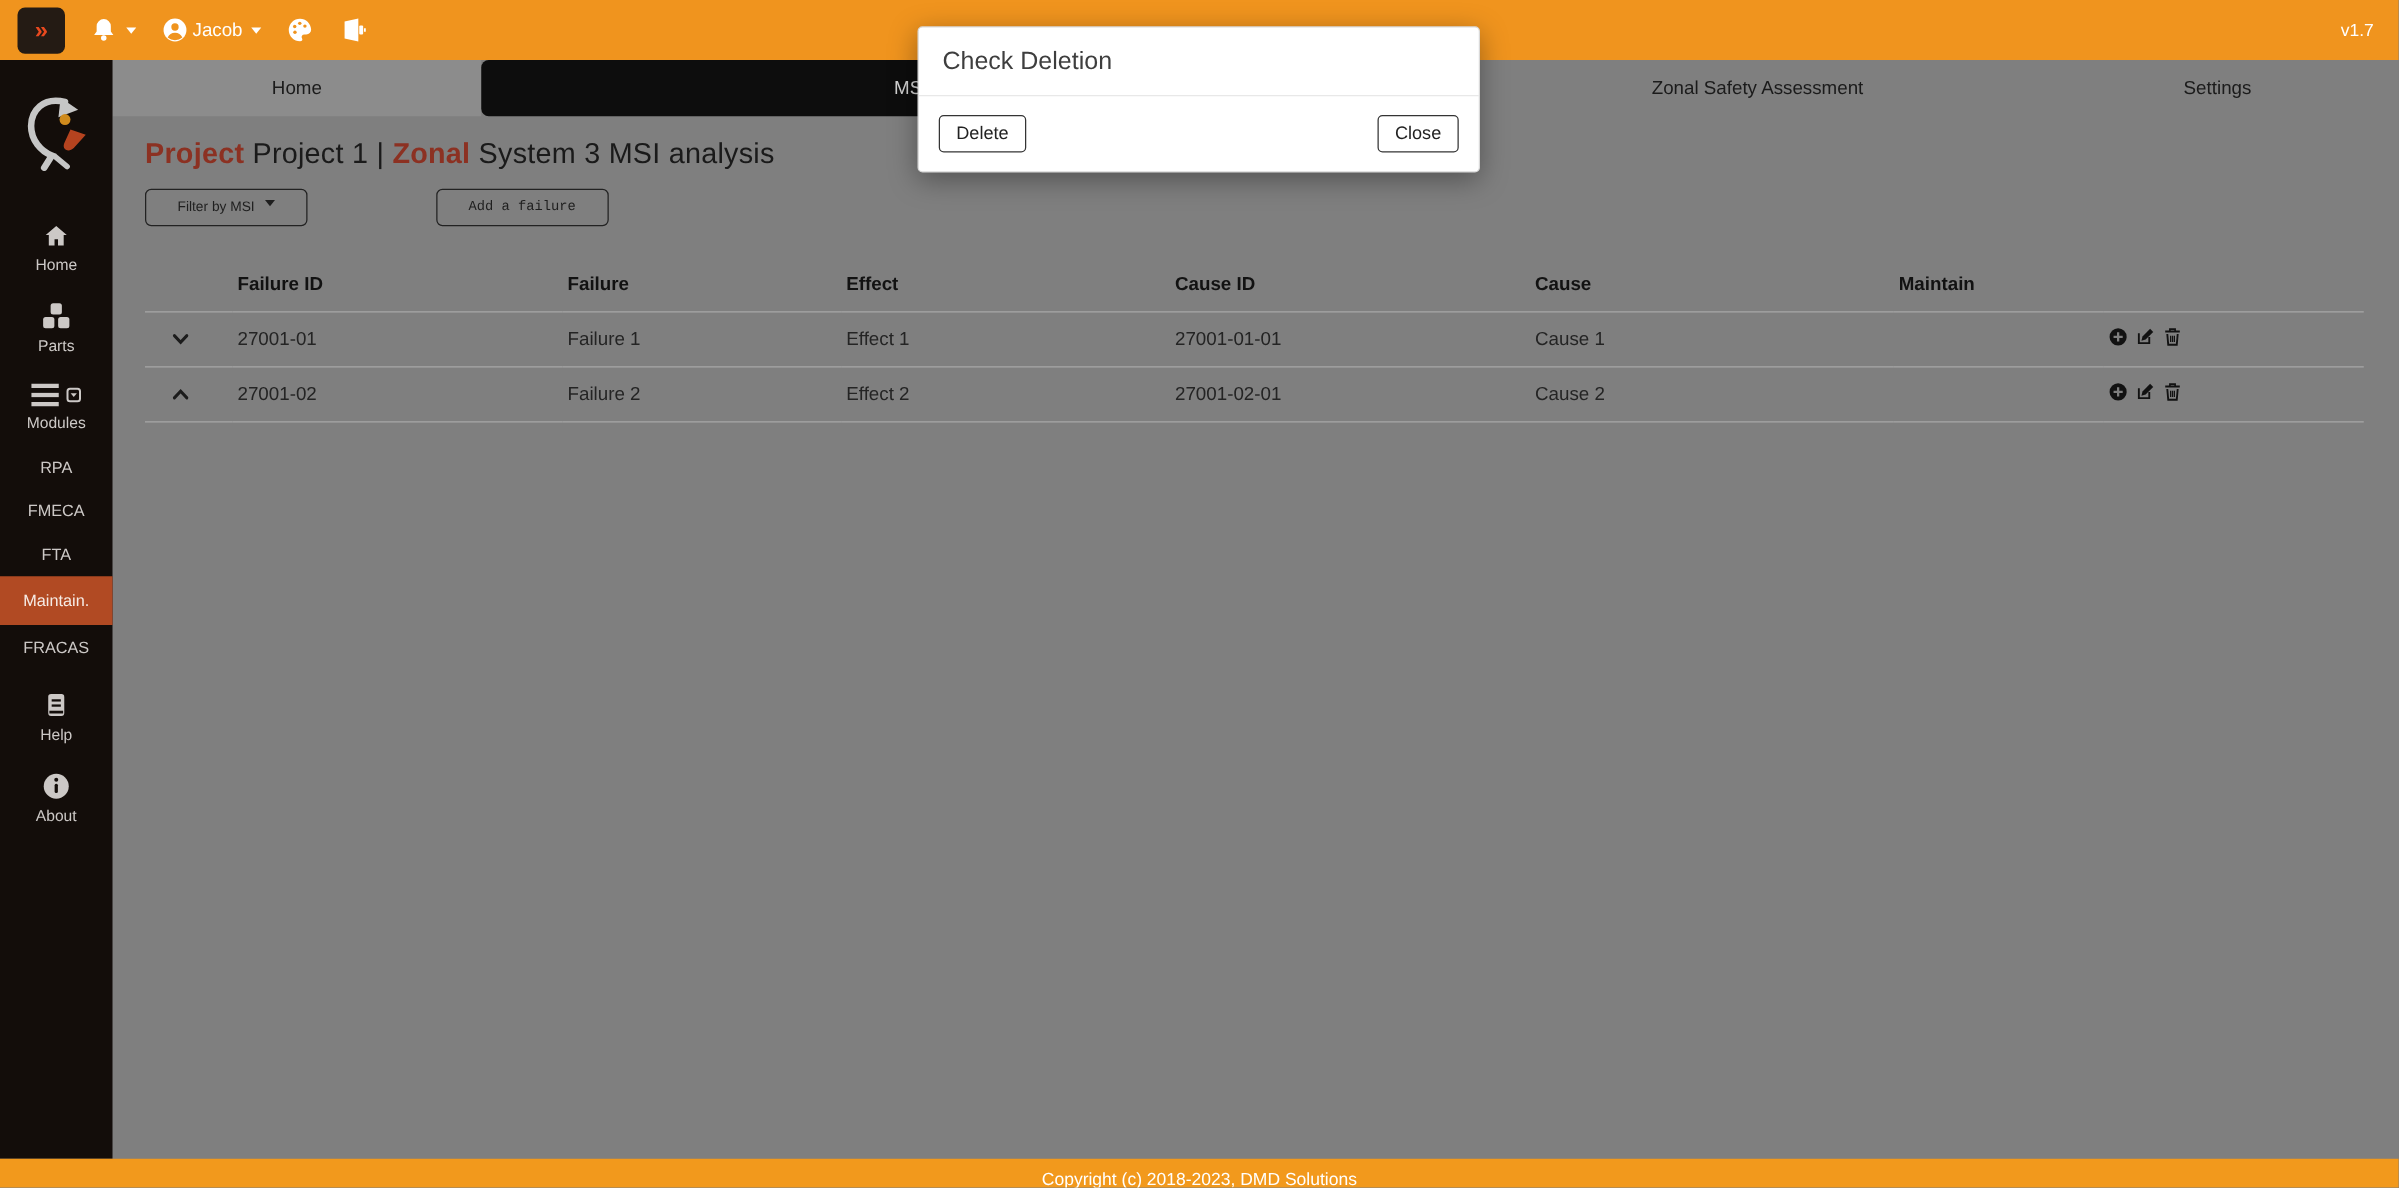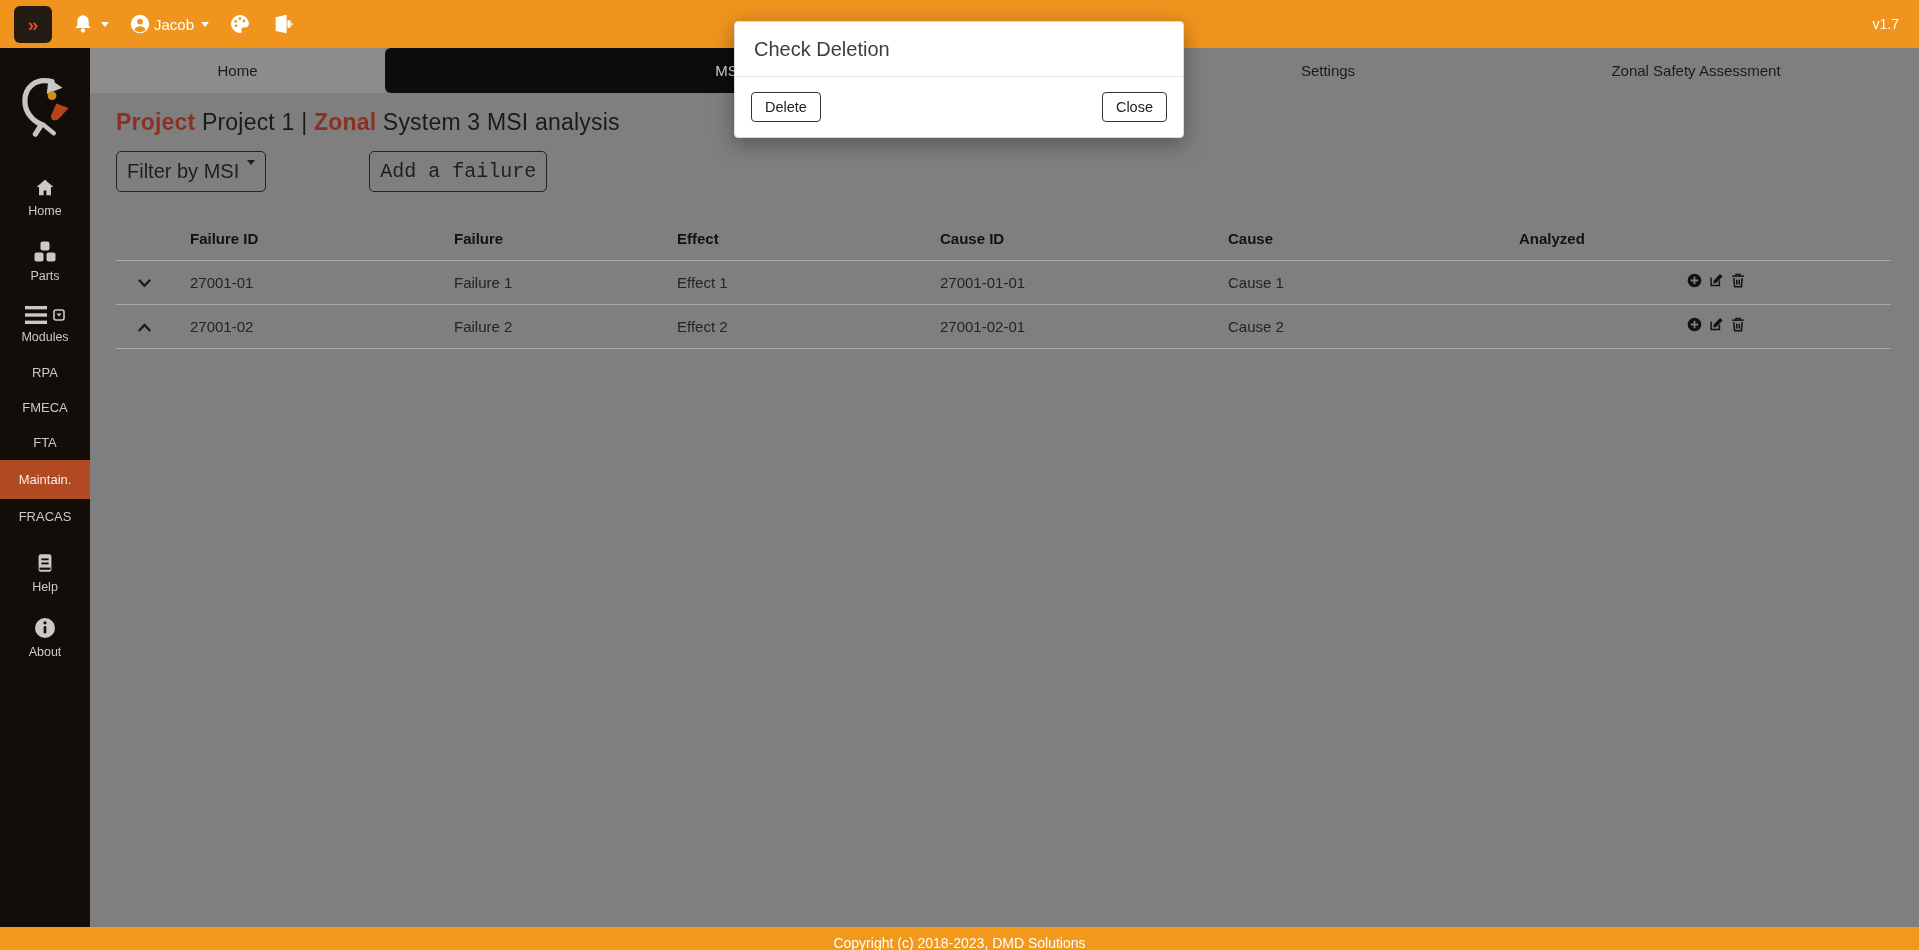--- a/index.html
+++ b/index.html
@@ -74,21 +74,21 @@
   .pills { display:flex; margin-bottom:24px; }
   .pill {
     padding:8px 14px; font-size:14px; color:#262023;
     background:#8c7f7c; border-radius:6px 6px 0 0; margin-right:3px; cursor:pointer;
   }
   .pill.active { background:#a0968f; }
 
   .actions-row { display:flex; align-items:center; margin-bottom:26px; }
   .btn-outline {
     background:transparent; border:1px solid #222; color:#1f1f1f;
-    font-size:20px; padding:8px 10px; border-radius:5px; cursor:pointer;
+    font-size:11px; padding:8px 25px; border-radius:5px; cursor:pointer;
     font-family:"Liberation Sans", sans-serif; display:inline-flex; 
   }
   .btn-outline .caret-dark {
     width:0; height:0; margin-left:8px;
     border-left:4.5px solid transparent; border-right:4.5px solid transparent;
     border-top:5px solid #1f1f1f;
   }
   .add-btn { margin-left:103px;font-family:Liberation Mono, monospace; }
 
   
@@ -267,22 +267,22 @@
           </svg>
       </span>
       <span>About</span>
     </div>
   </aside>
 
   <div class="content">
     <nav class="top-tabs">
       <div class="top-tab t1">Home</div>
       <div class="top-tab t2 active">MSG-3 MSI Analysis</div>
+      <div class="top-tab t3">Zonal Safety Assessment</div>
       <div class="top-tab t4">Settings</div>
-      <div class="top-tab t3">Zonal Safety Assessment</div>
     </nav>
 
     <main class="page">
       <h1 class="page-title">
         <span class="accent">Project</span>
         <span>Project 1</span>
         <span>|</span>
         <span class="accent">Zonal</span>
         <span>System 3 MSI analysis</span>
       </h1>
@@ -310,21 +310,21 @@
             <col style="width:208px">
         </colgroup>
         <thead>
           <tr>
             <th></th>
             <th>Failure ID</th>
             <th>Failure</th>
             <th>Effect</th>
             <th>Cause ID</th>
             <th>Cause</th>
-            <th>Analyzed</th>
+            <th>Maintain</th>
             <th></th>
           </tr>
         </thead>
         <tbody>
           <tr>
             <td class="chev-cell">
               <span>
                 <svg width="13" height="9" viewBox="0 0 13 9">
                     <path d="M1.5 1.5 6.5 6.8 11.5 1.5" fill="none" stroke="#1c1c1c" stroke-width="2.4" stroke-linecap="round"></path>
                   </svg>

